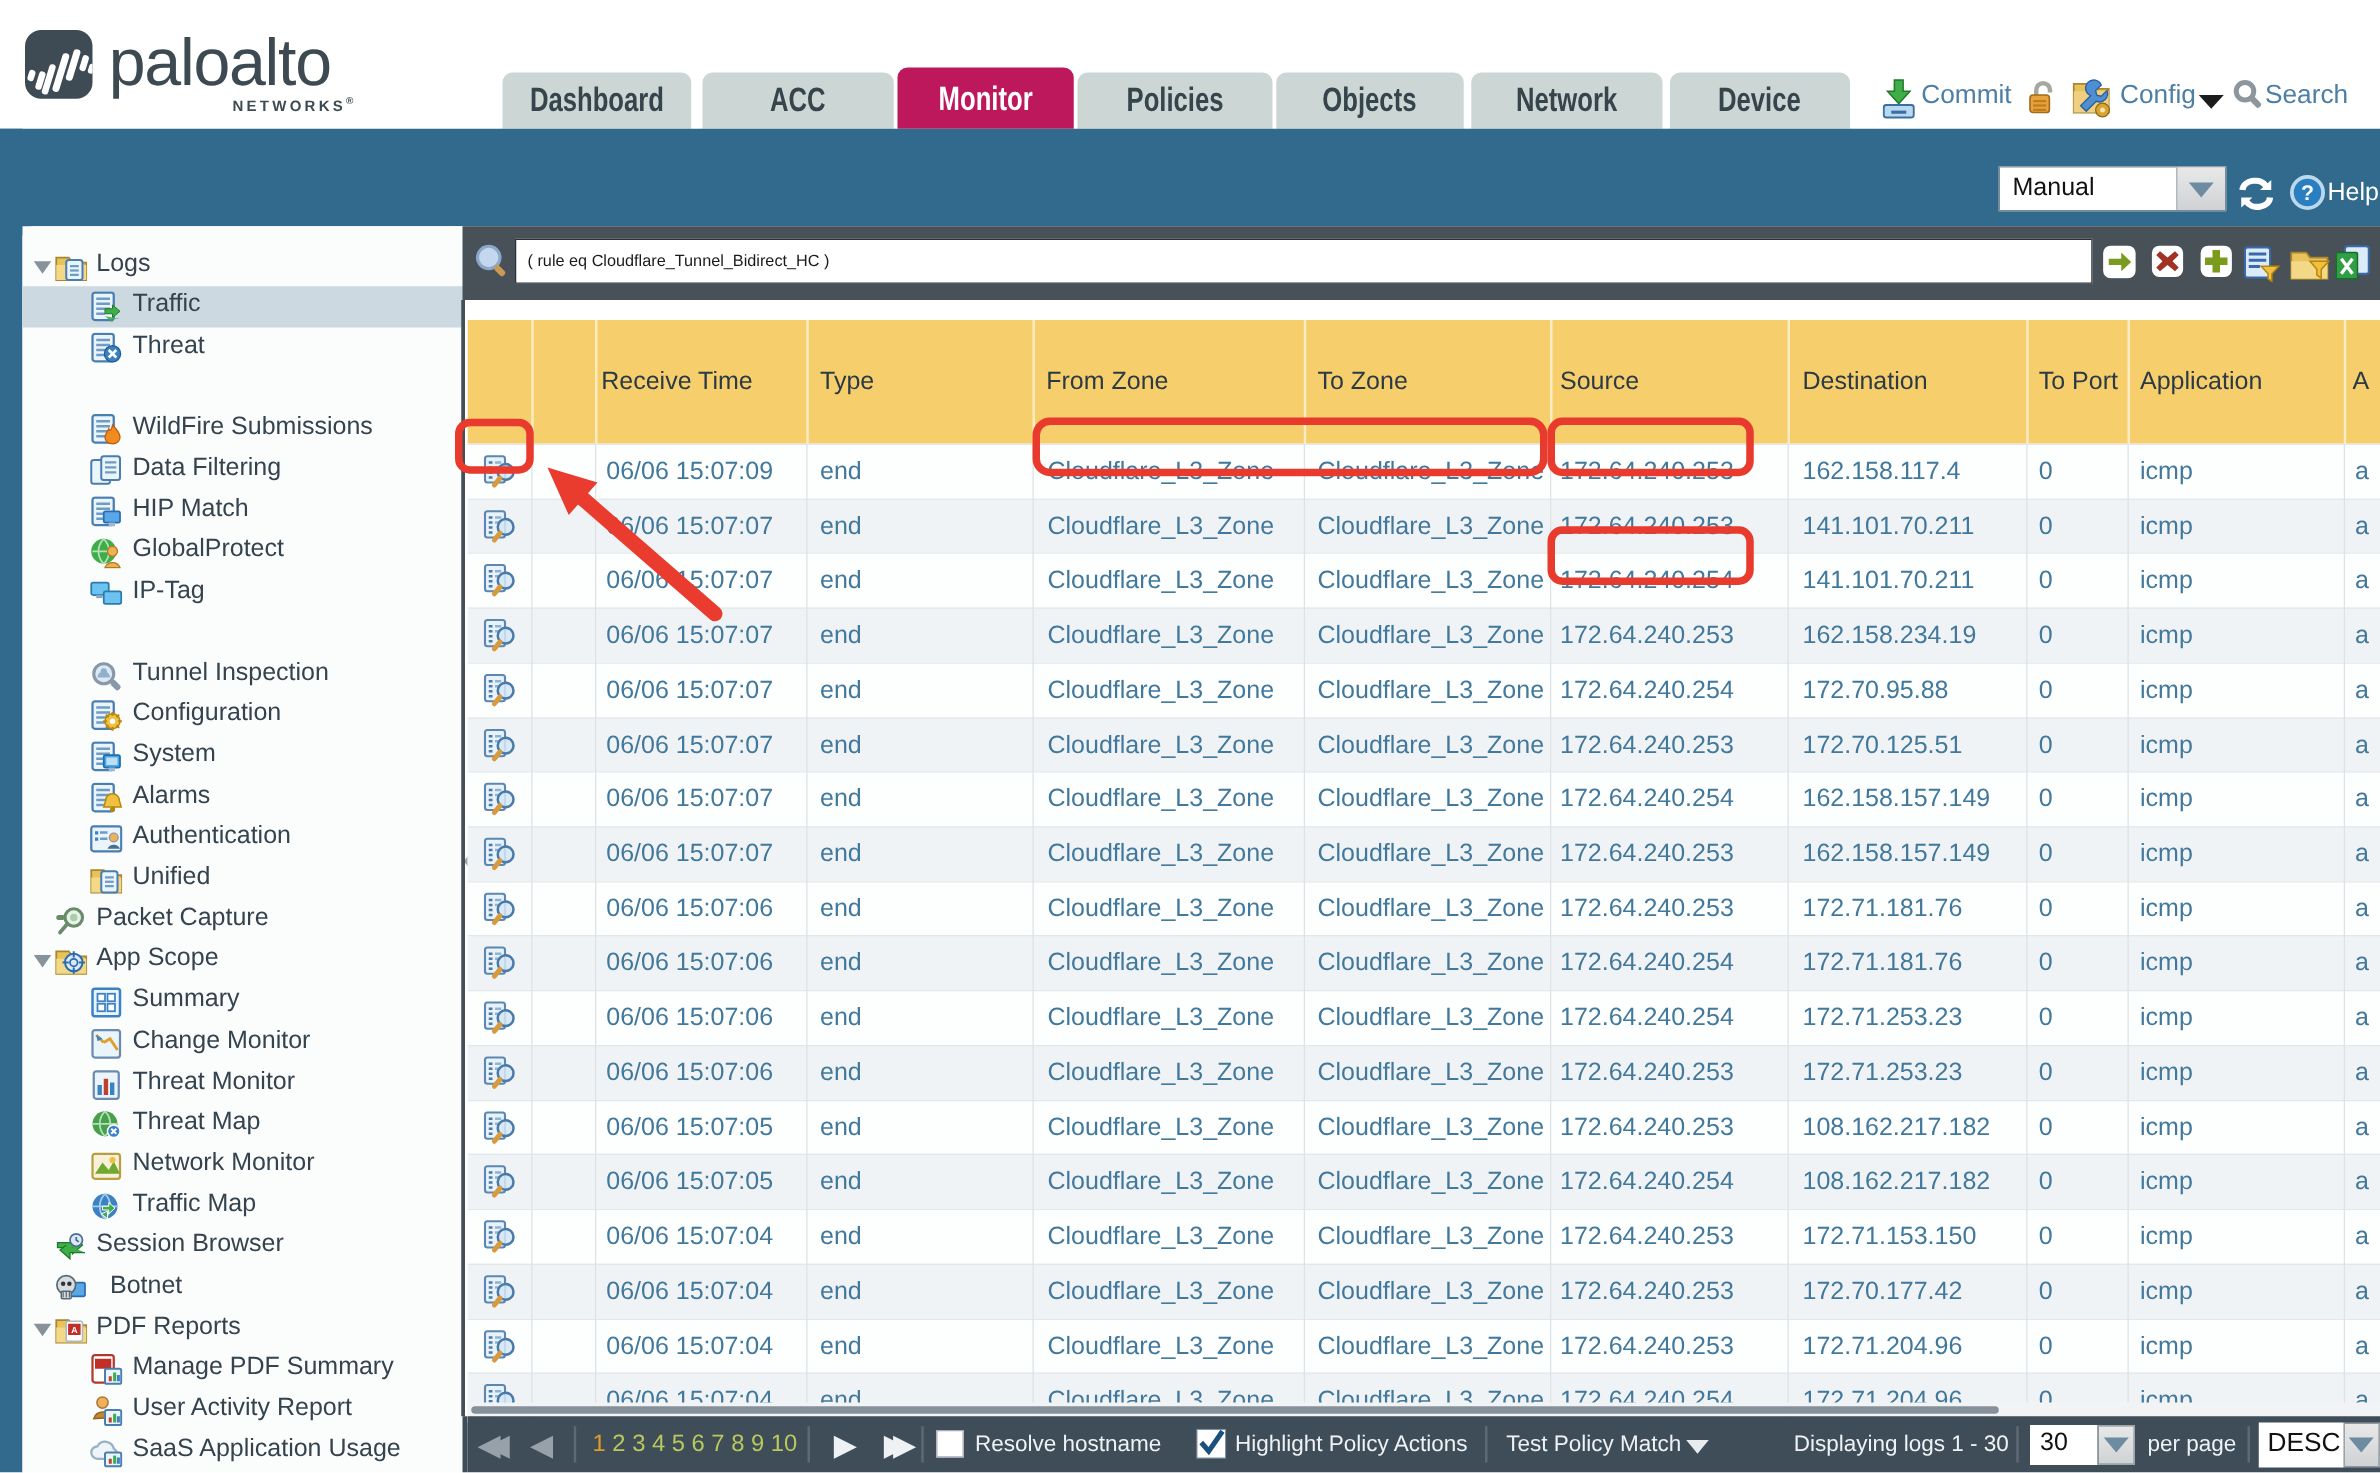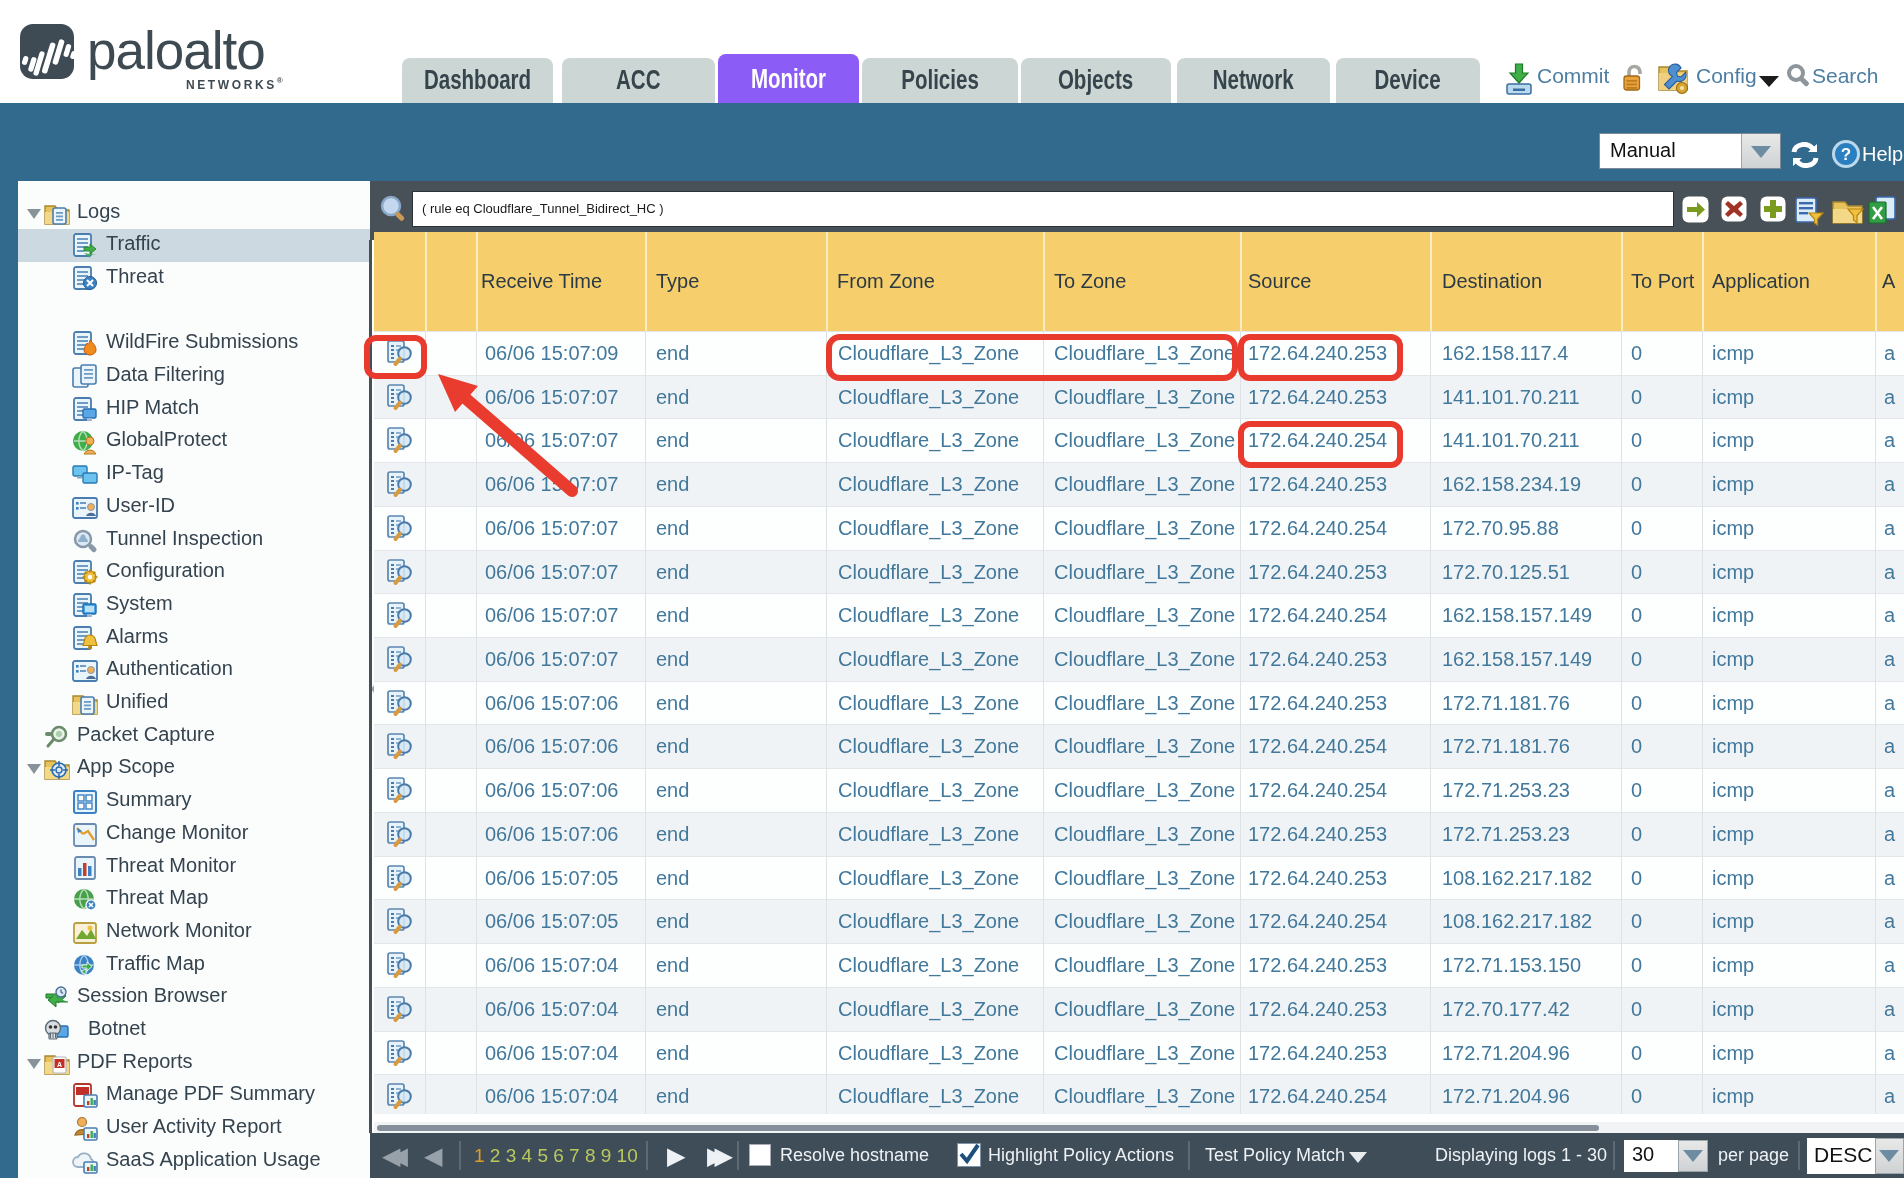--- a/index.html
+++ b/index.html
@@ -7,21 +7,21 @@
 #page { position:relative; width:1904px; height:1178px; }
 
 
 #hdr { position:absolute; left:0; top:0; width:1904px; height:103px; background:#fff; }
 #logo-sq { position:absolute; left:20px; top:24px; width:54px; height:55px; background:#3e4b54; border-radius:13px; }
 #logo-word { position:absolute; left:87px; top:20px; font-size:53px; font-weight:500; color:#3e4a52; letter-spacing:-1px; }
 #logo-net { position:absolute; left:186px; top:76px; font-size:12px; font-weight:bold; color:#3e4a52; letter-spacing:2.6px; }
 
 .tab { position:absolute; top:58px; height:45px; background:#ccd6d5; border-radius:8px 8px 0 0; color:#36444c; font-size:27px; font-weight:bold; text-align:center; line-height:44px; }
 .tab > span { display:inline-block; transform:scaleX(0.76); transform-origin:center; }
-.tab.active { top:54px; height:49px; background:#8b5cf6; color:#fff; line-height:50px;text-decoration:underline; }
+.tab.active { top:54px; height:49px; background:#be185d; color:#fff; line-height:50px;text-decoration:underline; }
 
 #toplinks { position:absolute; top:60px; left:1500px; height:36px; color:#4d7ea3; font-size:21px; }
 #toplinks span.lbl { position:absolute; top:4px; }
 
 
 #teal { position:absolute; left:0; top:103px; width:1904px; height:78px; background:#316a8d; }
 #manual { position:absolute; left:1599px; top:30px; width:182px; height:36px; background:#fff; border:1px solid #7e8b94; }
 #manual .txt { position:absolute; left:10px; top:5px; font-size:20px; color:#111; }
 #manual .btn { position:absolute; right:0; top:0; width:39px; height:34px; background:linear-gradient(#e8e8e8,#cfd2d4); border-left:1px solid #9aa4ab; }
 #manual .btn:after { content:""; position:absolute; left:9px; top:12px; border-left:10px solid transparent; border-right:10px solid transparent; border-top:12px solid #6e8ca1; }
@@ -35,21 +35,21 @@
 .ti .tri { position:absolute; left:9px; top:12px; width:0; height:0; border-left:7px solid transparent; border-right:7px solid transparent; border-top:10px solid #88929a; }
 .ti .ic { position:absolute; top:4px; }
 .ti .lb { position:absolute; top:3px; font-size:20px; color:#34434e; white-space:nowrap; }
 
 
 #fstrip { position:absolute; left:370px; top:181px; width:1534px; height:59px; background:#475157; }
 #finput { position:absolute; left:412px; top:191px; width:1262px; height:36px; background:#fff; border:1px solid #2b3338; font-size:13px; color:#1a1a1a; line-height:34px; padding-left:9px; }
 .fico { position:absolute; top:196px; }
 
 
-#table { position:absolute; left:374px; top:232px; width:1530px; height:882px; background:#fdfefe; overflow:hidden; }
+#table { position:absolute; left:374px; top:256px; width:1530px; height:882px; background:#fdfefe; overflow:hidden; }
 #thead { position:absolute; left:0; top:0; width:1530px; height:99px; background:#f6ce6b; }
 #thead .hl { position:absolute; top:0; width:2px; height:99px; background:rgba(255,252,240,0.65); }
 #thead .ht { position:absolute; top:38px; font-size:20px; color:#2b3a45; white-space:nowrap; }
 .trow { position:absolute; left:0; width:1530px; height:44px; border-top:1px solid #e3e7ea; box-sizing:border-box; }
 .trow .cell { position:absolute; top:10px; font-size:20px; color:#41789b; white-space:nowrap; }
 .vline { position:absolute; top:99px; width:1px; height:783px; background:#dde2e5; }
 #hscroll { position:absolute; left:374px; top:1122px; width:1530px; height:11px; background:#f2f3f4; }
 #hthumb { position:absolute; left:3px; top:3px; width:1222px; height:6px; background:#85909a; border-radius:3px; }
 
 
@@ -218,32 +218,20 @@
         <span class="lb" style="left:88px;">GlobalProtect</span>
       </div>
       <div class="ti" style="top:277.1px;">
         <span class="ic" style="left:54px;"><svg width="26" height="26" viewBox="0 0 26 26">
             <rect x="1" y="4" width="14" height="10" rx="1.5" fill="#6cc3f0" stroke="#2a7ab0" stroke-width="1.4"></rect>
             <rect x="11" y="11" width="14" height="10" rx="1.5" fill="#6cc3f0" stroke="#2a7ab0" stroke-width="1.4"></rect>
             <rect x="5" y="14" width="5" height="2.5" fill="#88a8c0"></rect>
           </svg></span>
         <span class="lb" style="left:88px;">IP-Tag</span>
       </div>
-      <div class="ti" style="top:309.8px;">
-        <span class="ic" style="left:54px;"><svg width="26" height="26" viewBox="0 0 26 26">
-            <rect x="1" y="3" width="24" height="20" rx="2" fill="#eaf4fb" stroke="#4a7db0" stroke-width="1.8"></rect>
-            <rect x="4" y="7" width="2.6" height="2.6" fill="#3b82c4"></rect>
-            <rect x="4" y="12" width="2.6" height="2.6" fill="#3b82c4"></rect>
-            <rect x="8" y="7" width="6" height="2" fill="#6f9cc4"></rect>
-            <rect x="8" y="12" width="6" height="2" fill="#6f9cc4"></rect>
-            <circle cx="19" cy="12" r="3.5" fill="#f0b05a" stroke="#8898a8" stroke-width="1"></circle>
-            <path d="M14 21 a5.5 5.5 0 0 1 10 0 z" fill="#4a6f96"></path>
-          </svg></span>
-        <span class="lb" style="left:88px;">User-ID</span>
-      </div>
       <div class="ti" style="top:342.5px;">
         <span class="ic" style="left:54px;"><svg width="26" height="26" viewBox="0 0 26 26">
             <circle cx="11" cy="11" r="8" fill="#dce8f4" stroke="#8898a8" stroke-width="2.5"></circle>
             <circle cx="11" cy="9" r="2.5" fill="#8fb0cc"></circle>
             <path d="M6 14 a5 5 0 0 1 10 0 z" fill="#8fb0cc"></path>
             <rect x="17" y="16" width="9" height="5" rx="2" transform="rotate(45 19 18)" fill="#8898a8"></rect>
           </svg></span>
         <span class="lb" style="left:88px;">Tunnel Inspection</span>
       </div>
       <div class="ti" style="top:375.20000000000005px;">

